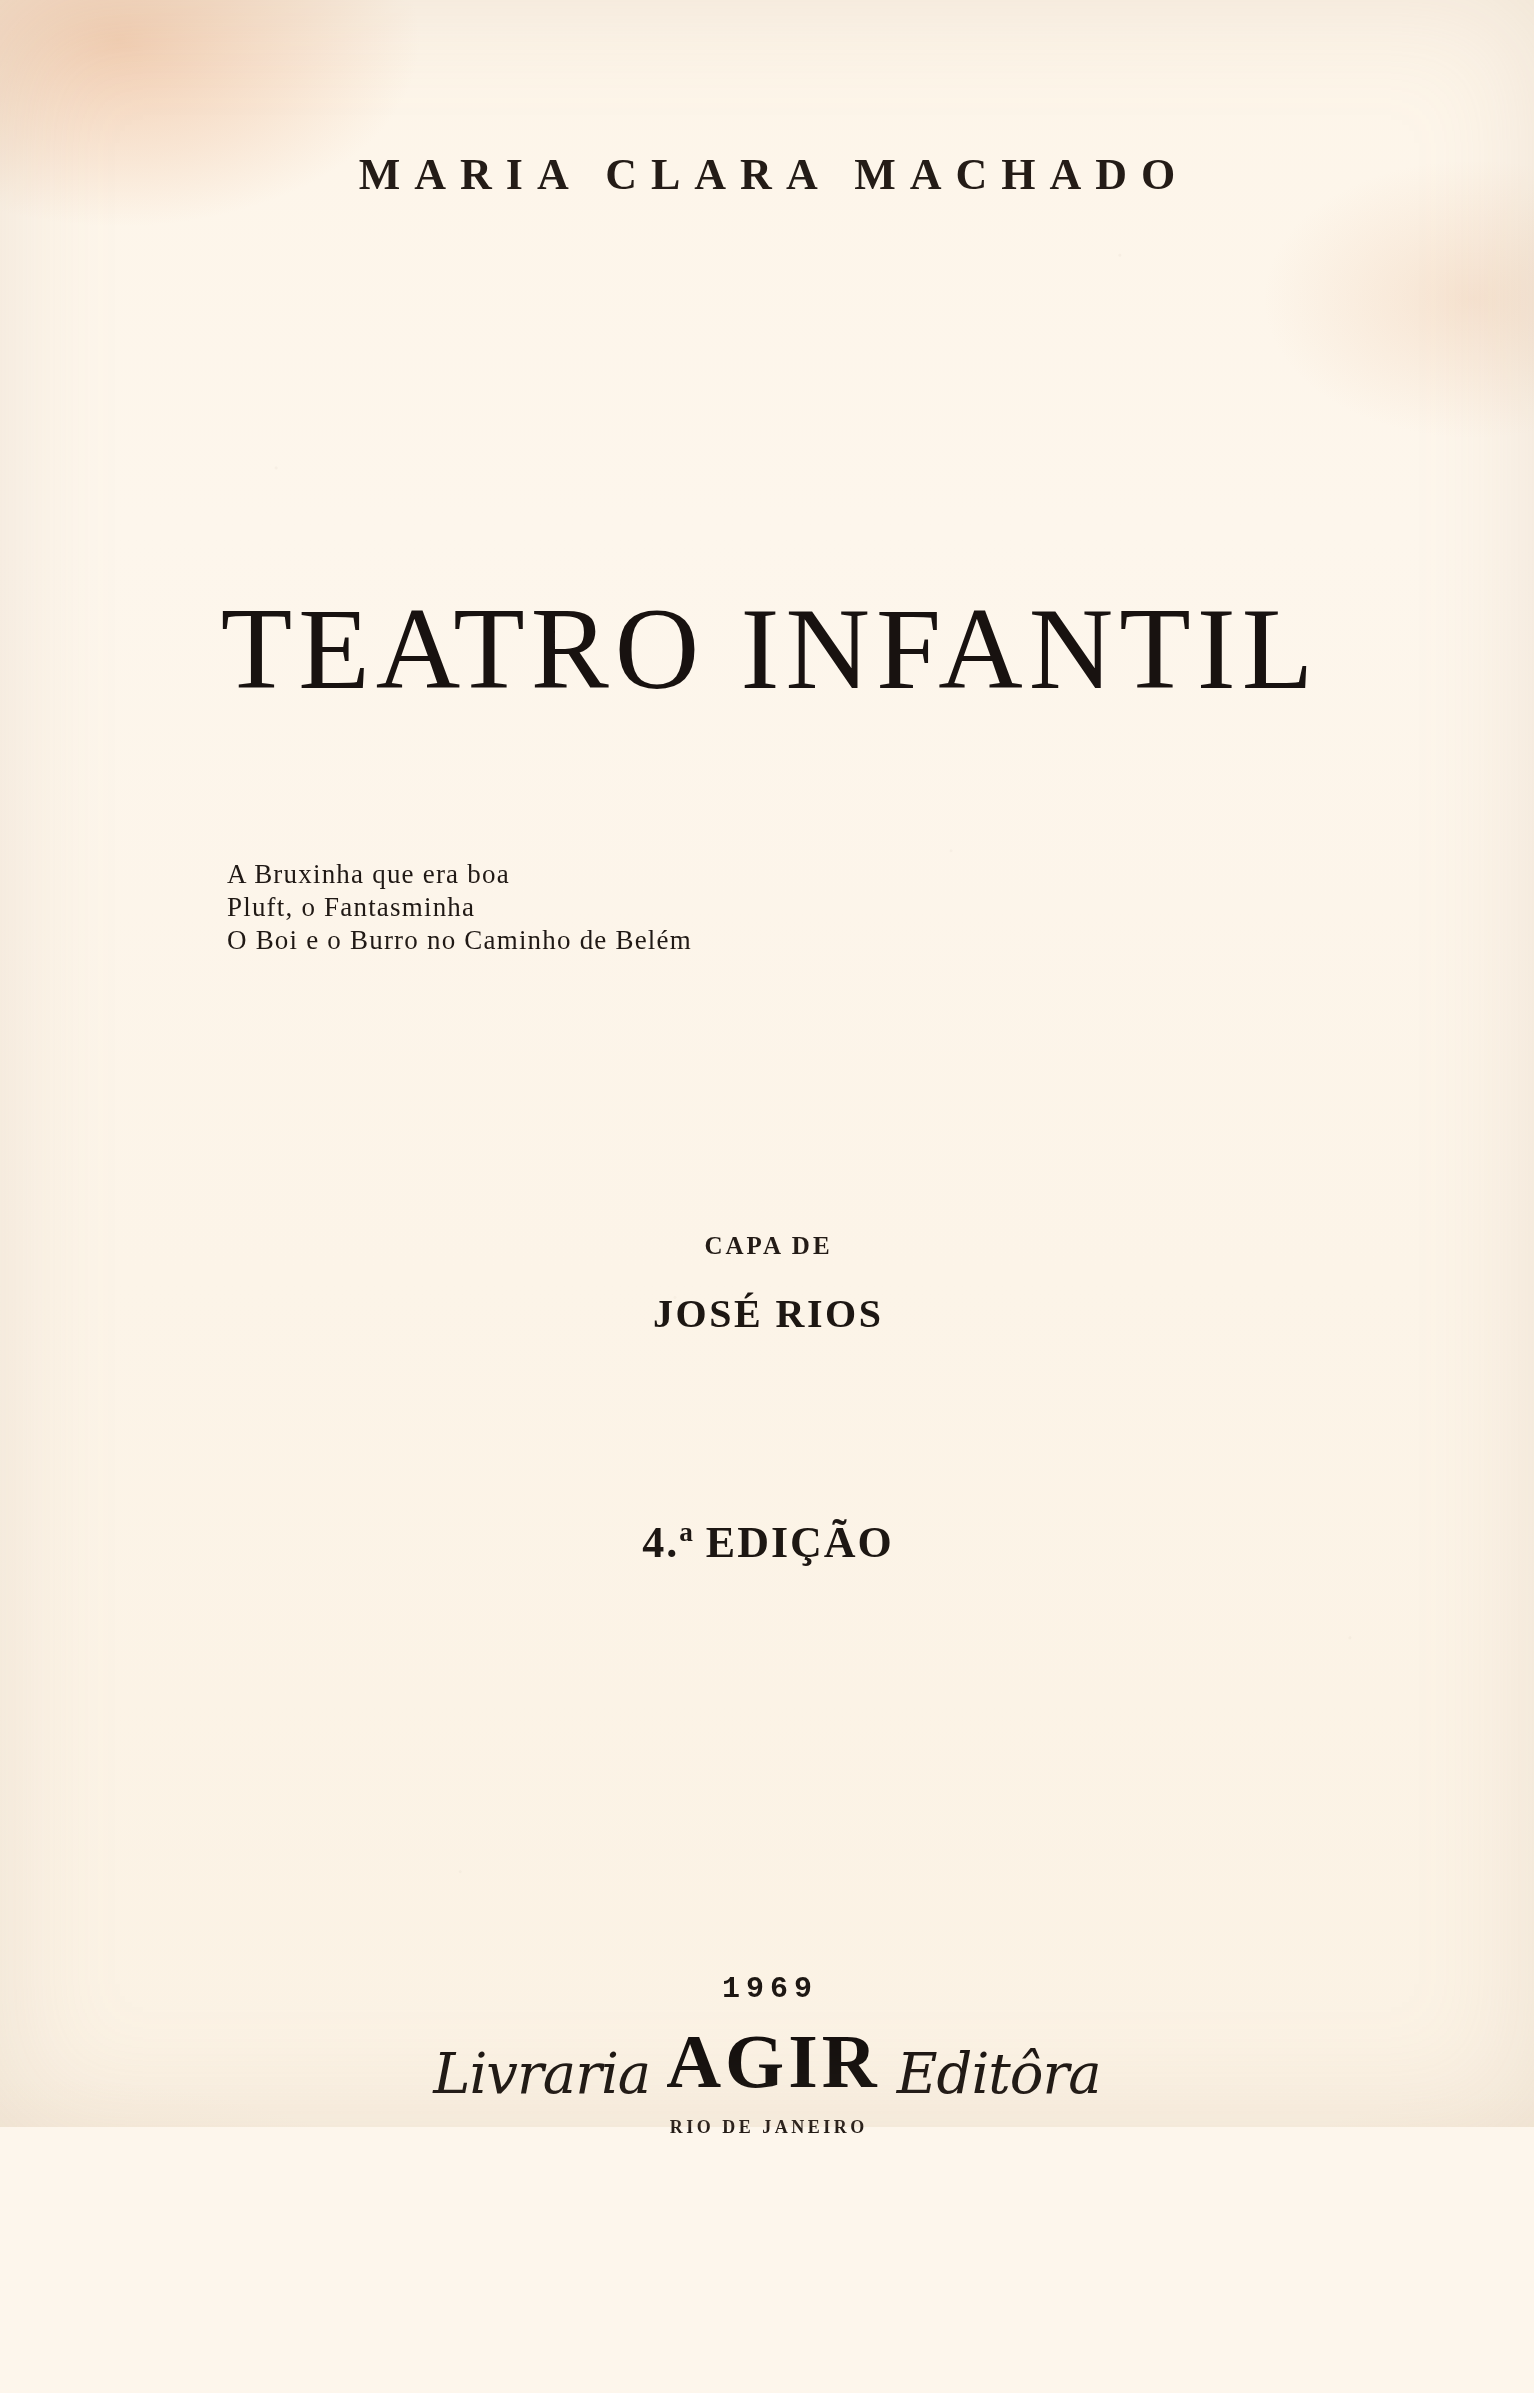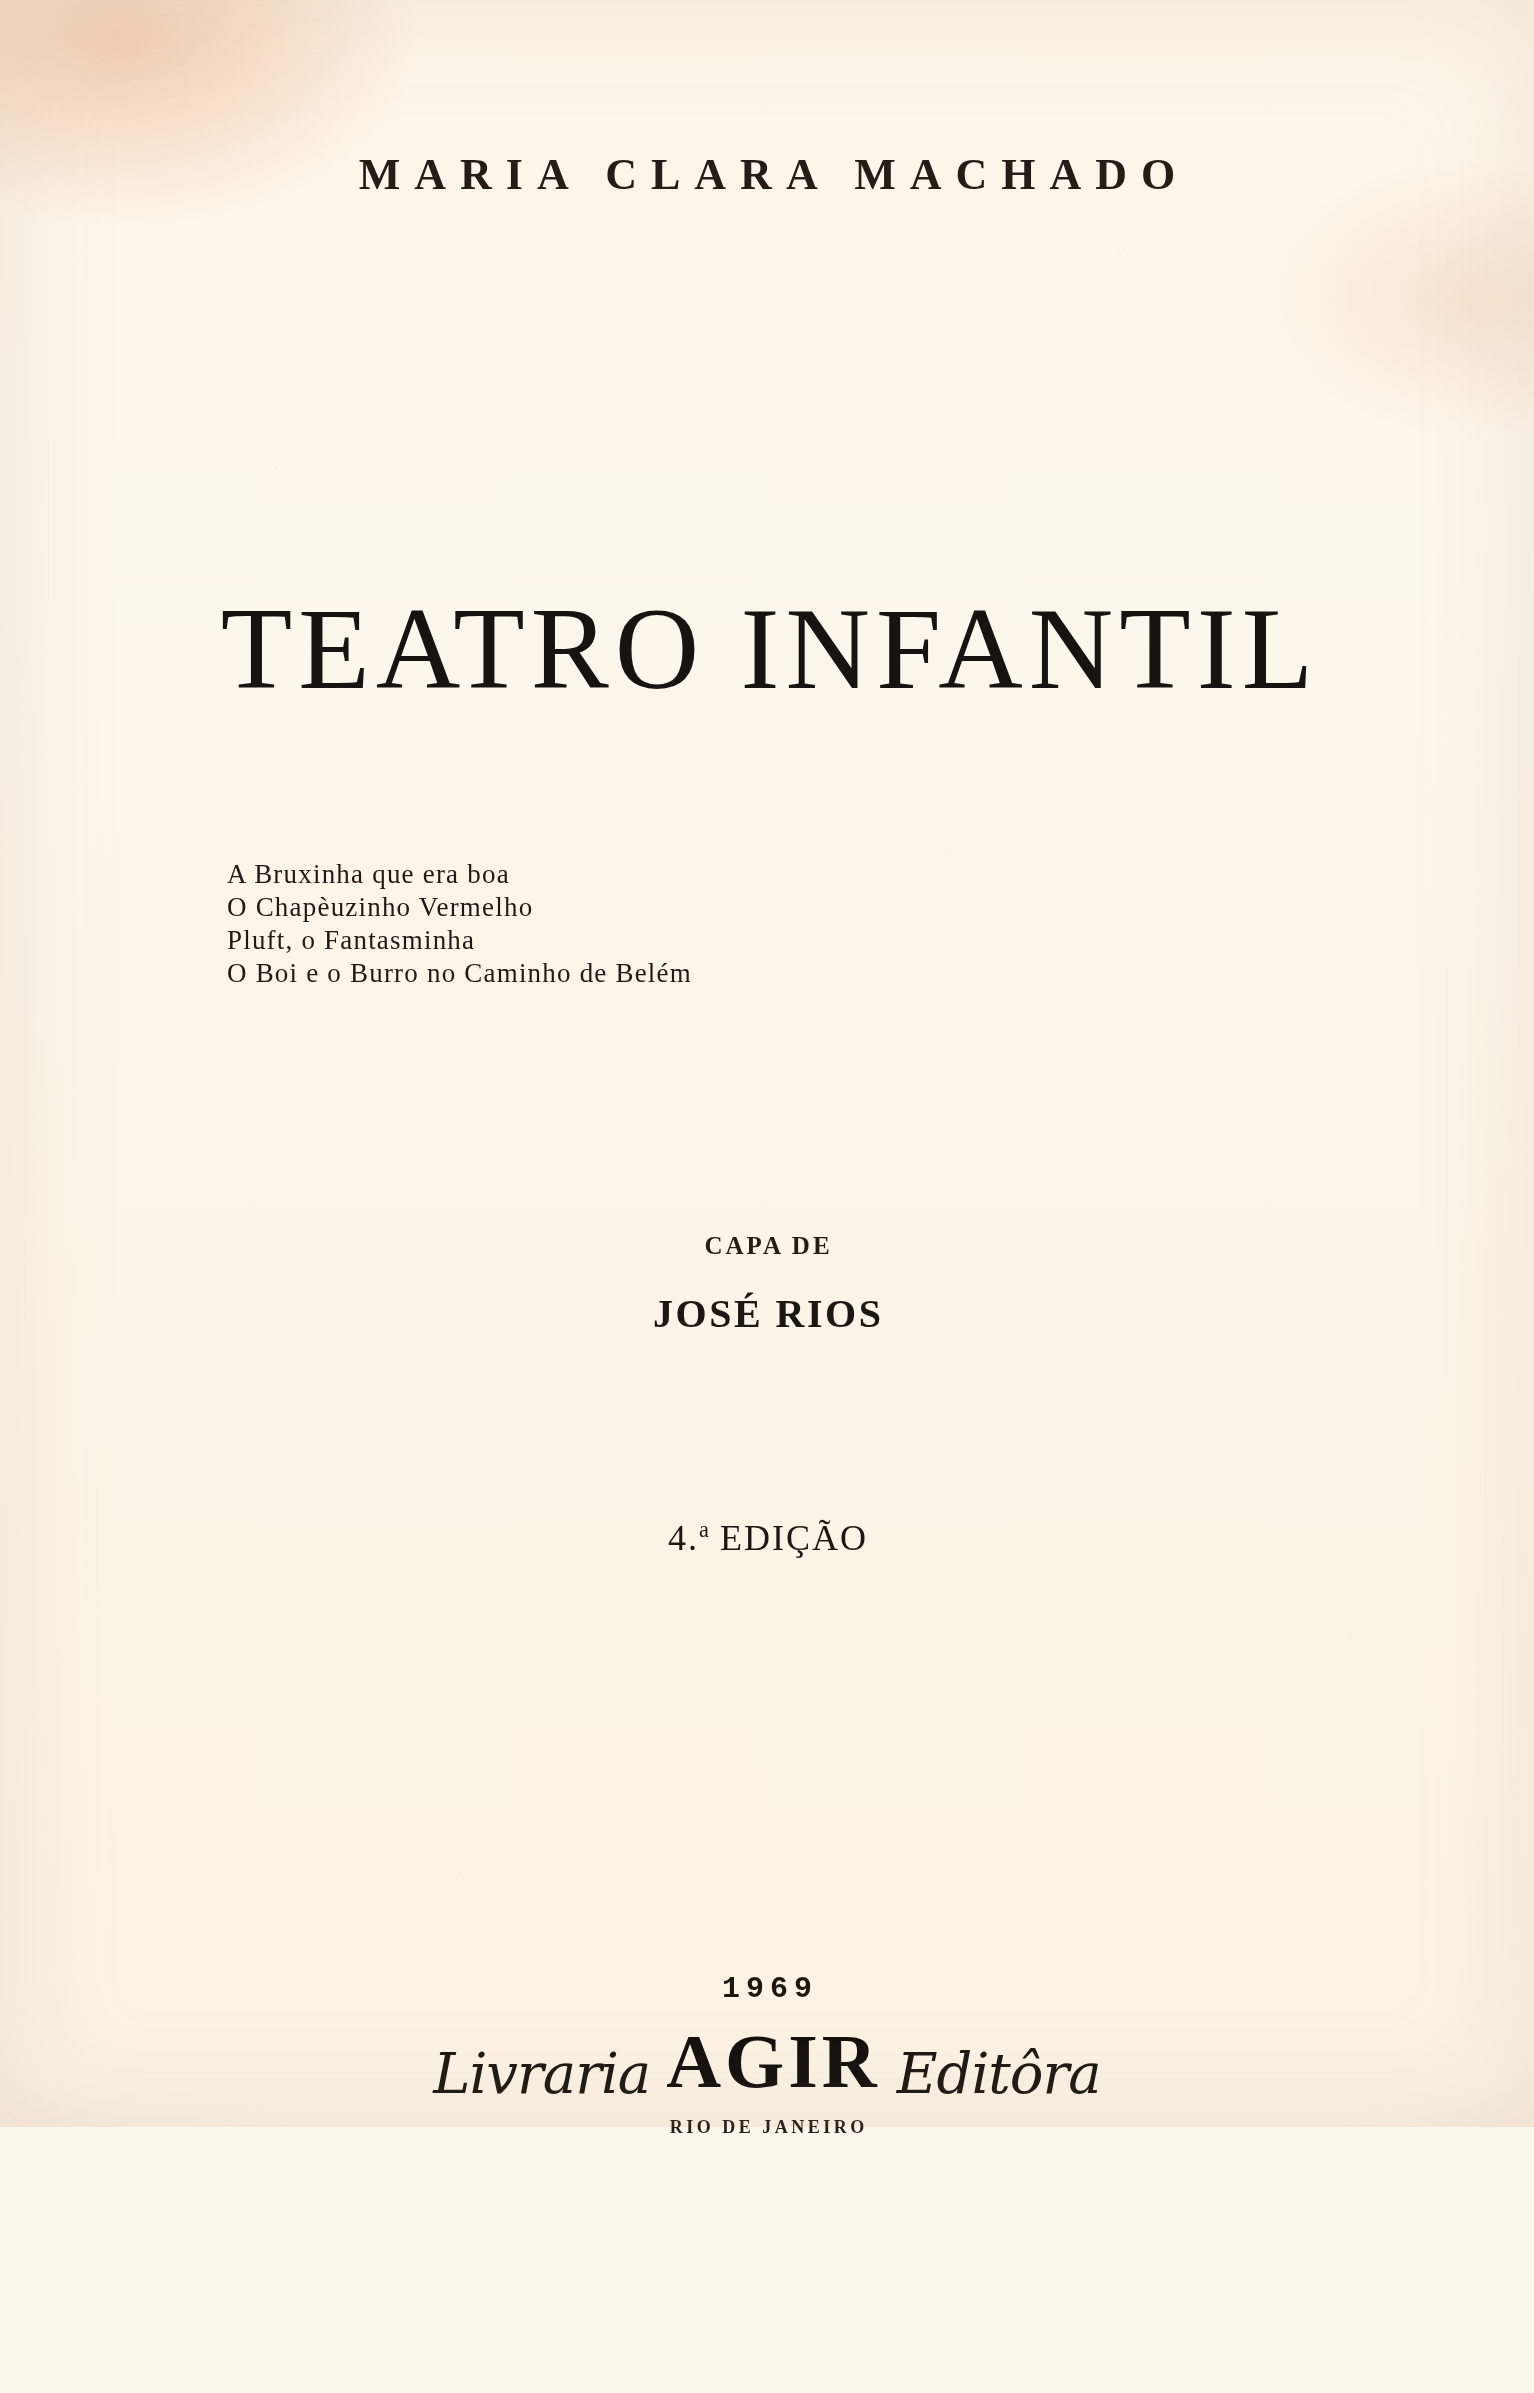--- a/index.html
+++ b/index.html
@@ -125,22 +125,22 @@
   }
 
   
   .edition {
     position: absolute;
     top: 1517px;
     left: 0;
     right: 0;
     text-align: center;
     font-family: "Liberation Serif", serif;
-    font-size: 36px;
-    font-weight: 400;
+    font-size: 44px;
+    font-weight: 700;
     letter-spacing: 2px;
     color: #1d1713;
     text-indent: 2px;
   }
   .edition sup {
     font-size: 0.62em;
     vertical-align: super;
     letter-spacing: 0;
   }
 
@@ -213,21 +213,20 @@
 
 <div class="page">
   <div class="content">
 
     <div class="author">MARIA CLARA MACHADO</div>
 
     <div class="title">TEATRO INFANTIL</div>
 
     <div class="works">
       <div>A Bruxinha que era boa</div>
-      <div>O Chapèuzinho Vermelho</div>
       <div>Pluft, o Fantasminha</div>
       <div>O Boi e o Burro no Caminho de Belém</div>
     </div>
 
     <div class="capa-label">CAPA DE</div>
     <div class="capa-name">JOSÉ RIOS</div>
 
     <div class="edition">
       <span>4.</span><sup>a</sup>
       <span>EDIÇÃO</span>

